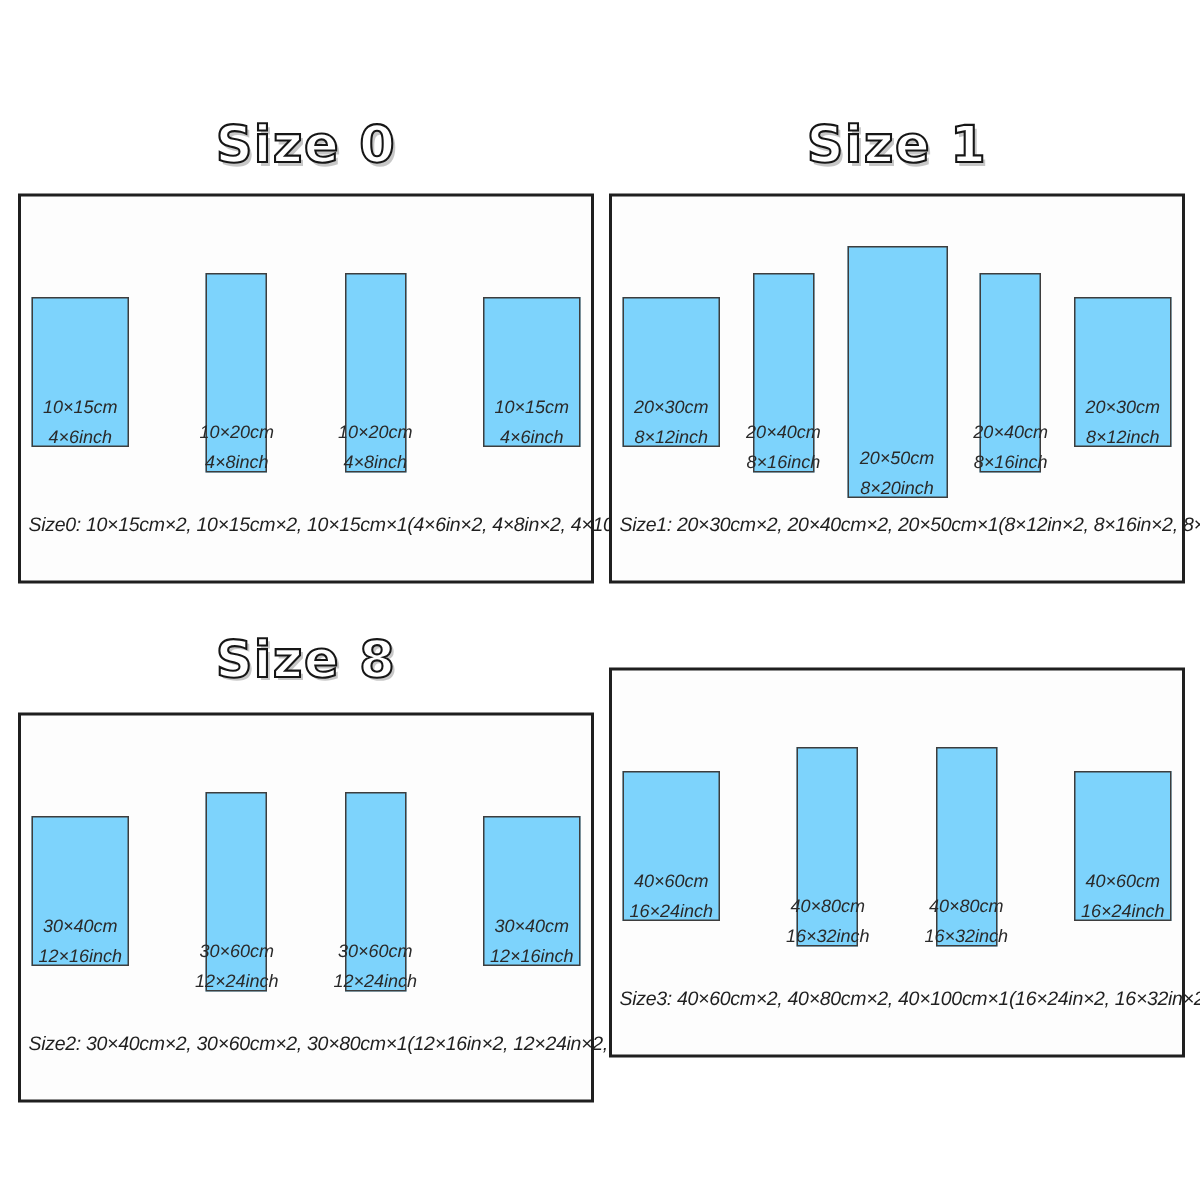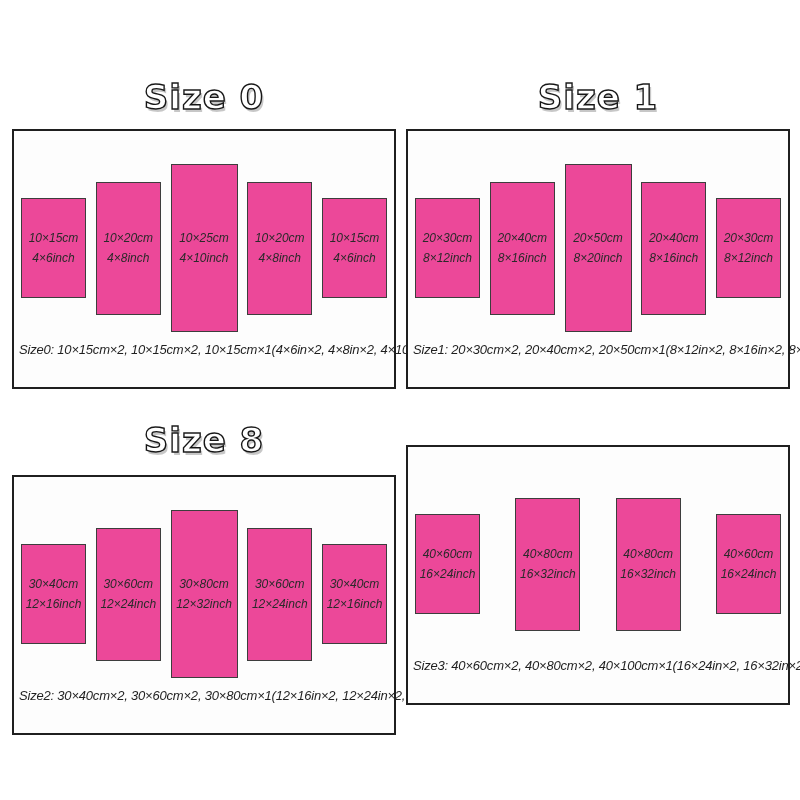--- a/index.html
+++ b/index.html
@@ -23,26 +23,26 @@
   .box{
     position:relative;margin-top:17px;width:380px;height:256px;
     border:2px solid #1f1f1f;background:#fdfdfd;
   }
   .q2 .box,.q3 .box{margin-top:20px;}
   .panels{
     position:absolute;left:7px;right:7px;top:33px;height:168px;
     display:flex;justify-content:space-between;align-items:center;
   }
   .panel{
-    box-sizing:border-box;border:1.5px solid #3d3d3d;background:#ec4899;
-    display:flex;flex-direction:column;justify-content:center;align-items:center;
+    box-sizing:border-box;border:1.5px solid #3d3d3d;background:#7dd3fc;
+    display:flex;flex-direction:column;justify-content:flex-end;align-items:center;
     row-gap:8px;
   }
   .p1,.p5{width:65px;height:100px;}
-  .p2,.p4{width:65px;height:133px;}
+  .p2,.p4{width:41px;height:133px;}
   .p3{width:67px;height:168px;}
   .panel span{
     font-style:italic;font-size:12px;line-height:12px;color:#2a2a2a;white-space:nowrap;
   }
   .caption{
     position:absolute;left:5px;right:4px;bottom:30px;
     font-style:italic;font-size:13px;color:#1f1f1f;white-space:nowrap;
     letter-spacing:-0.2px;
   }
 </style>
@@ -55,24 +55,20 @@
     <h2 class="title">Size 0</h2>
     <div class="box">
       <div class="panels">
         <div class="panel p1">
           <span>10×15cm</span>
           <span>4×6inch</span>
         </div>
         <div class="panel p2">
           <span>10×20cm</span>
           <span>4×8inch</span>
-        </div>
-        <div class="panel p3">
-          <span>10×25cm</span>
-          <span>4×10inch</span>
         </div>
         <div class="panel p4">
           <span>10×20cm</span>
           <span>4×8inch</span>
         </div>
         <div class="panel p5">
           <span>10×15cm</span>
           <span>4×6inch</span>
         </div>
       </div>
@@ -114,24 +110,20 @@
     <div class="box">
       <div class="panels">
         <div class="panel p1">
           <span>30×40cm</span>
           <span>12×16inch</span>
         </div>
         <div class="panel p2">
           <span>30×60cm</span>
           <span>12×24inch</span>
         </div>
-        <div class="panel p3">
-          <span>30×80cm</span>
-          <span>12×32inch</span>
-        </div>
         <div class="panel p4">
           <span>30×60cm</span>
           <span>12×24inch</span>
         </div>
         <div class="panel p5">
           <span>30×40cm</span>
           <span>12×16inch</span>
         </div>
       </div>
       <div class="caption">Size2: 30×40cm×2, 30×60cm×2, 30×80cm×1(12×16in×2, 12×24in×2, 12×32in×1)</div>

